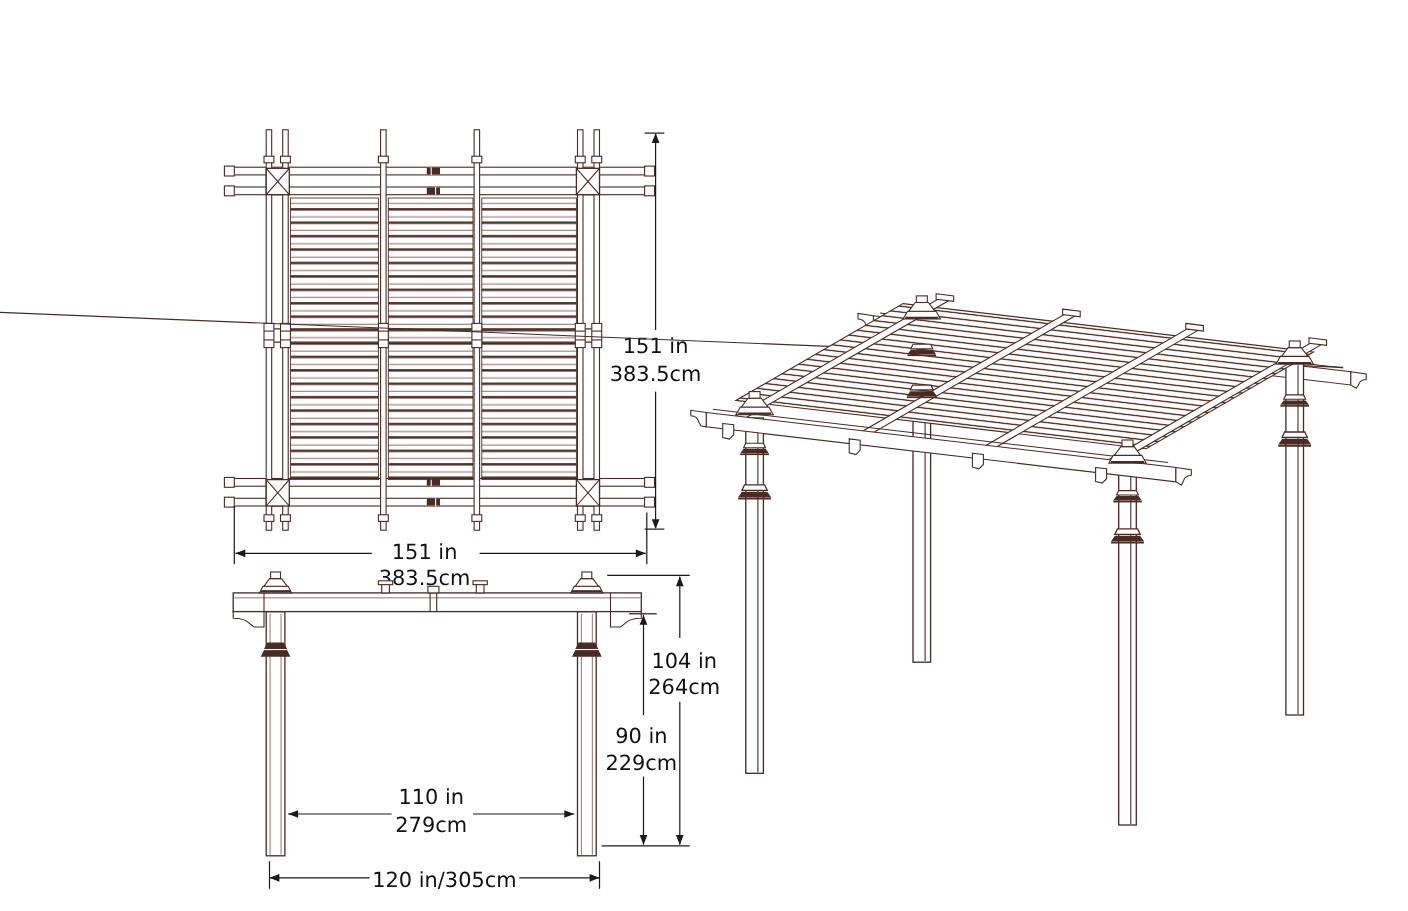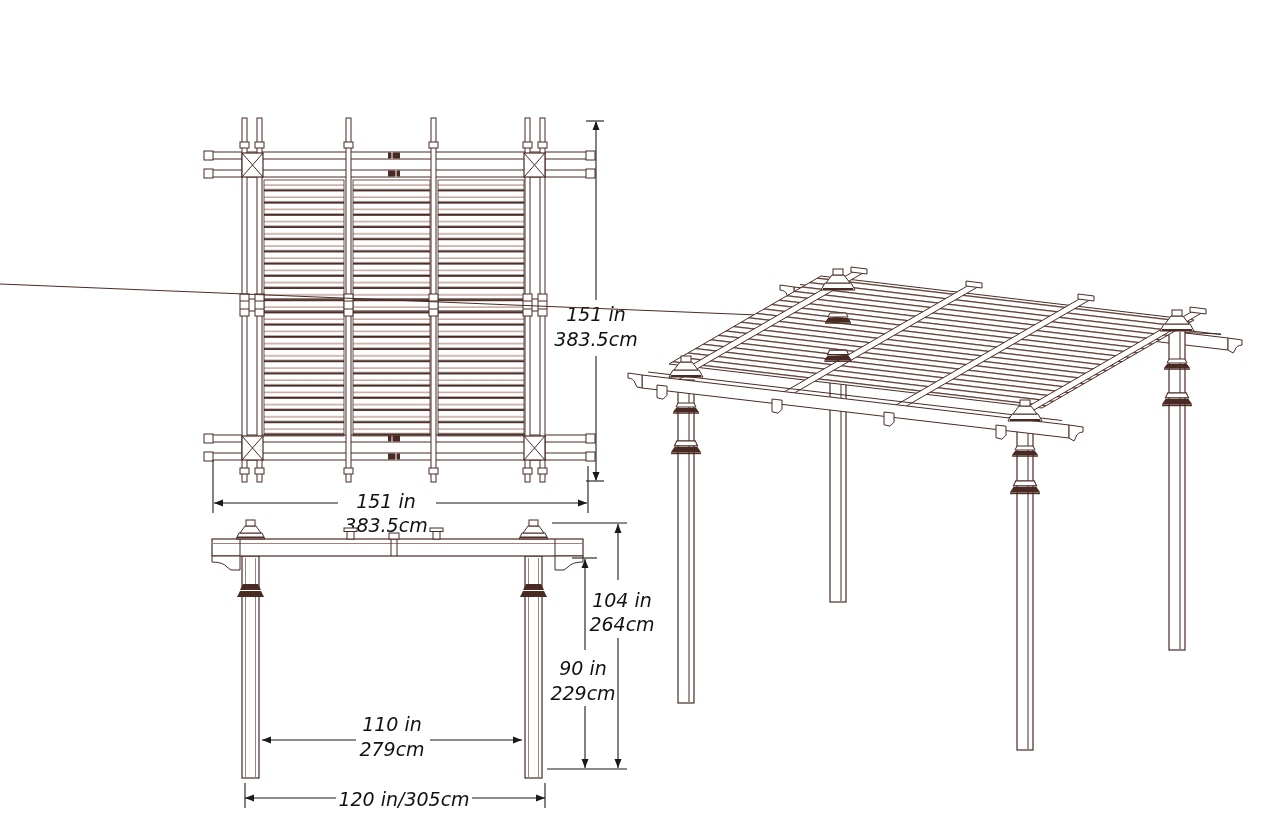--- a/index.html
+++ b/index.html
@@ -1,17 +1,17 @@
 <!DOCTYPE html>
 <html><head>
 <meta charset="utf-8">
 <style>
   html,body{margin:0;padding:0;background:#ffffff;}
   #canvas{position:relative;width:1280px;height:828px;background:#ffffff;overflow:hidden;
-          font-family:"DejaVu Sans","Liberation Sans",sans-serif;font-style:italic;}
+          font-family:"DejaVu Sans","Liberation Sans",sans-serif;}
   svg{display:block;}
   .ln{stroke:#4a2b24;stroke-width:1;fill:none;}
   .wh{fill:#ffffff;stroke:#4a2b24;stroke-width:1;}
   .wh2{fill:#ffffff;stroke:#4a2b24;stroke-width:1.2;}
   .dk{fill:#4a2b24;stroke:none;}
   .dim{stroke:#1a1a1a;stroke-width:1.1;fill:none;}
   .dka{fill:#1a1a1a;stroke:none;}
   .dimtxt{font-family:"DejaVu Sans","Liberation Sans",sans-serif;font-size:19px;fill:#111111;text-anchor:middle;}
 </style>
 </head>

